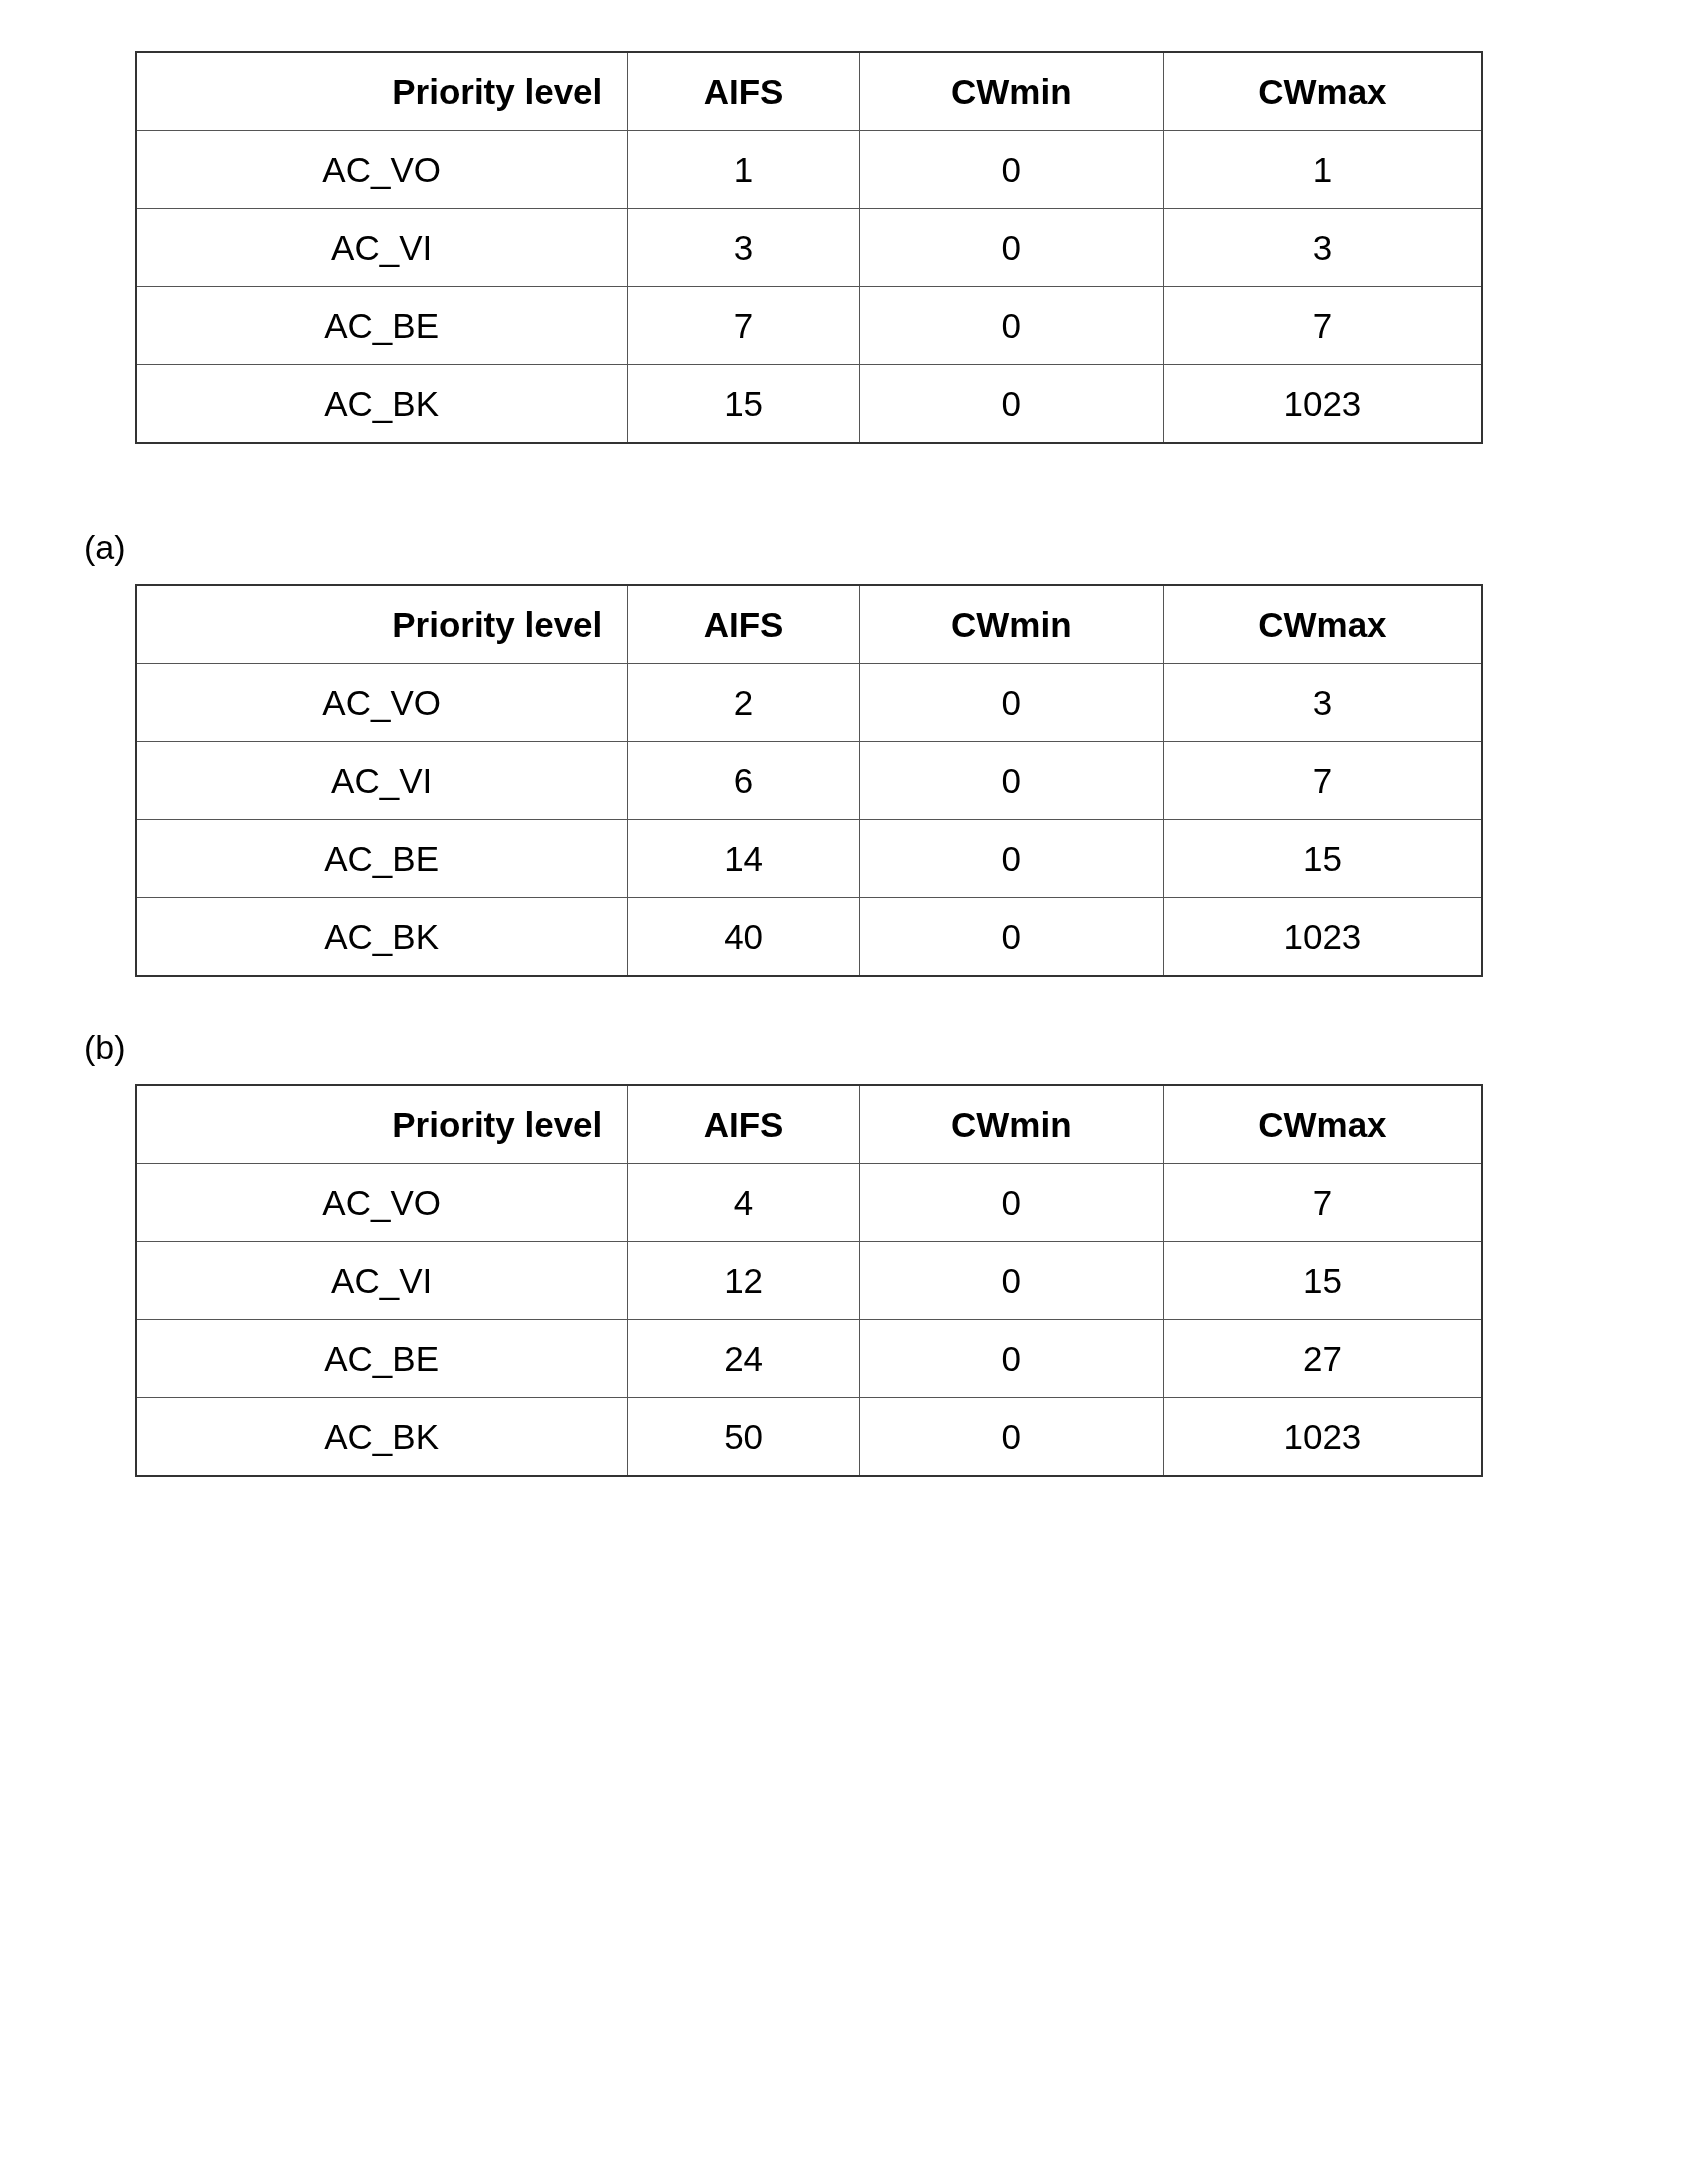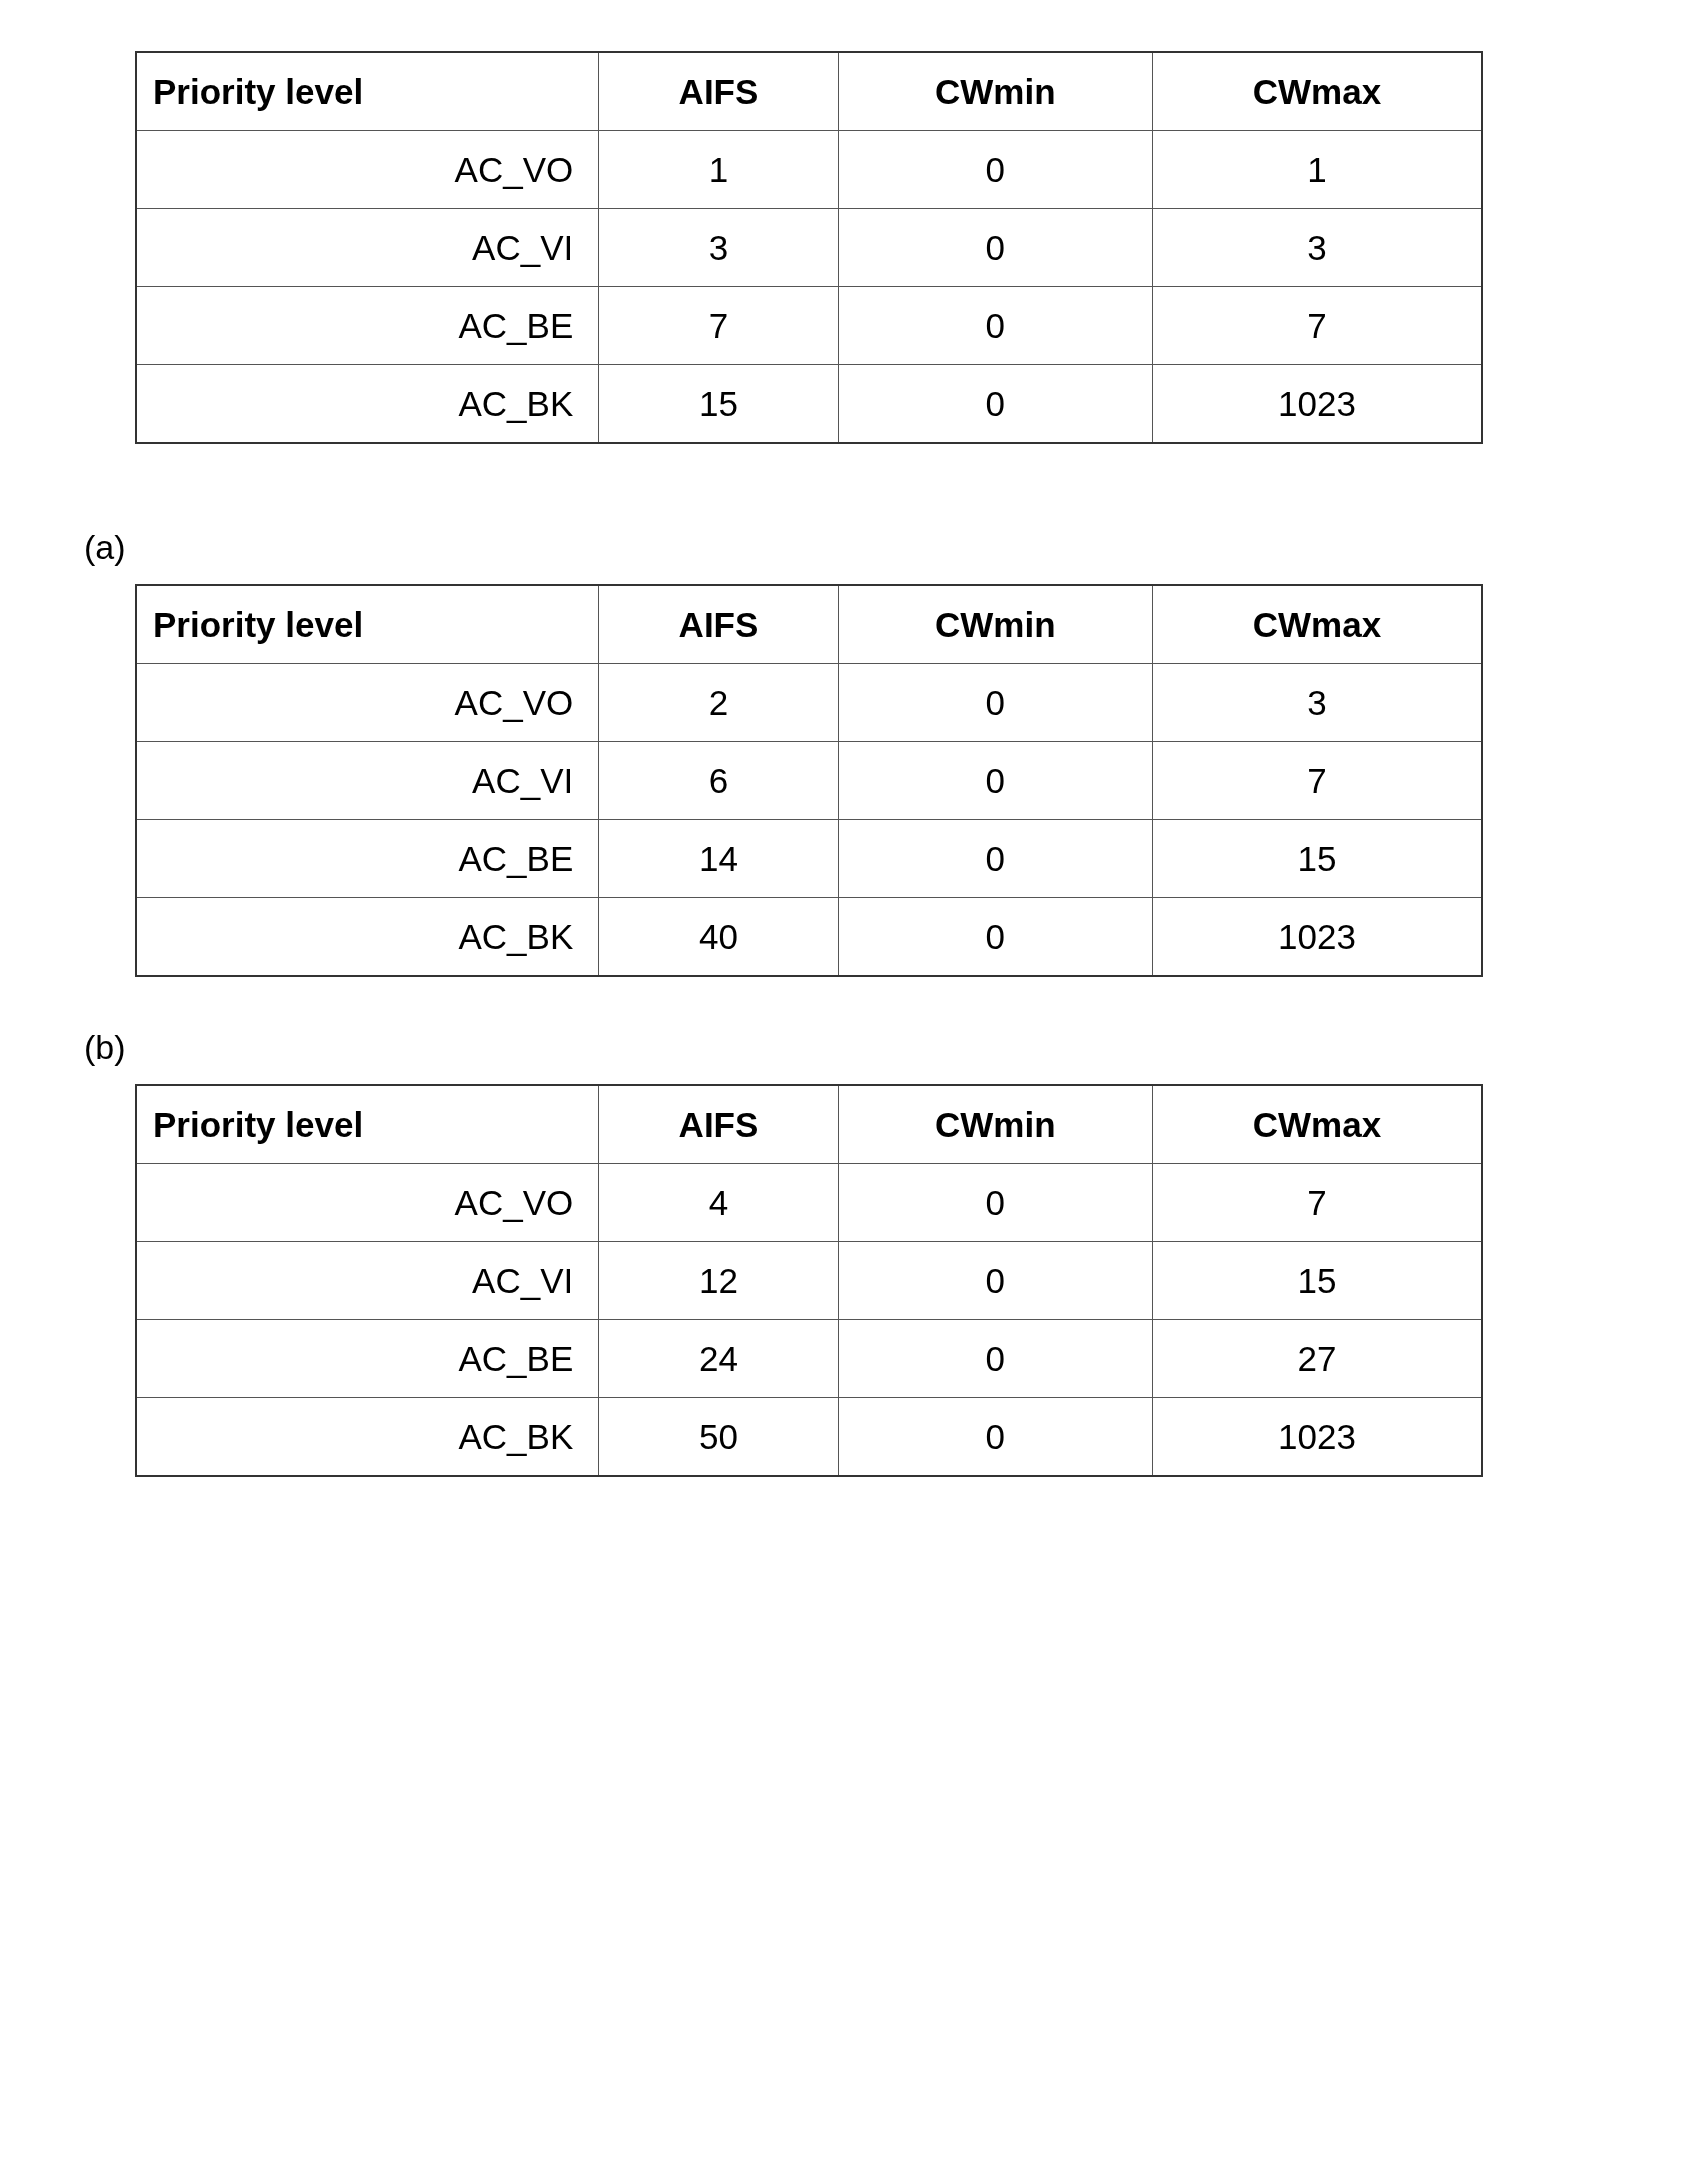--- a/index.html
+++ b/index.html
@@ -57,27 +57,27 @@
     th {
       font-weight: bold;
       background-color: #ffffff;
     }
 
     td {
       font-weight: normal;
     }
 
     td:first-child {
+      text-align: center;
+      padding-left: 24px;
+    }
+
+    th:first-child {
       text-align: right;
-      padding-left: 24px;
-    }
-
-    th:first-child {
-      text-align: left;
-      padding-left: 16px;
+      padding-left: 41px;
     }
 
     tr:not(:last-child) td {
       border-bottom: 1.7px dashed #999;
     }
 
     thead th {
       border-bottom: 1.7px solid #555;
     }
   </style>

